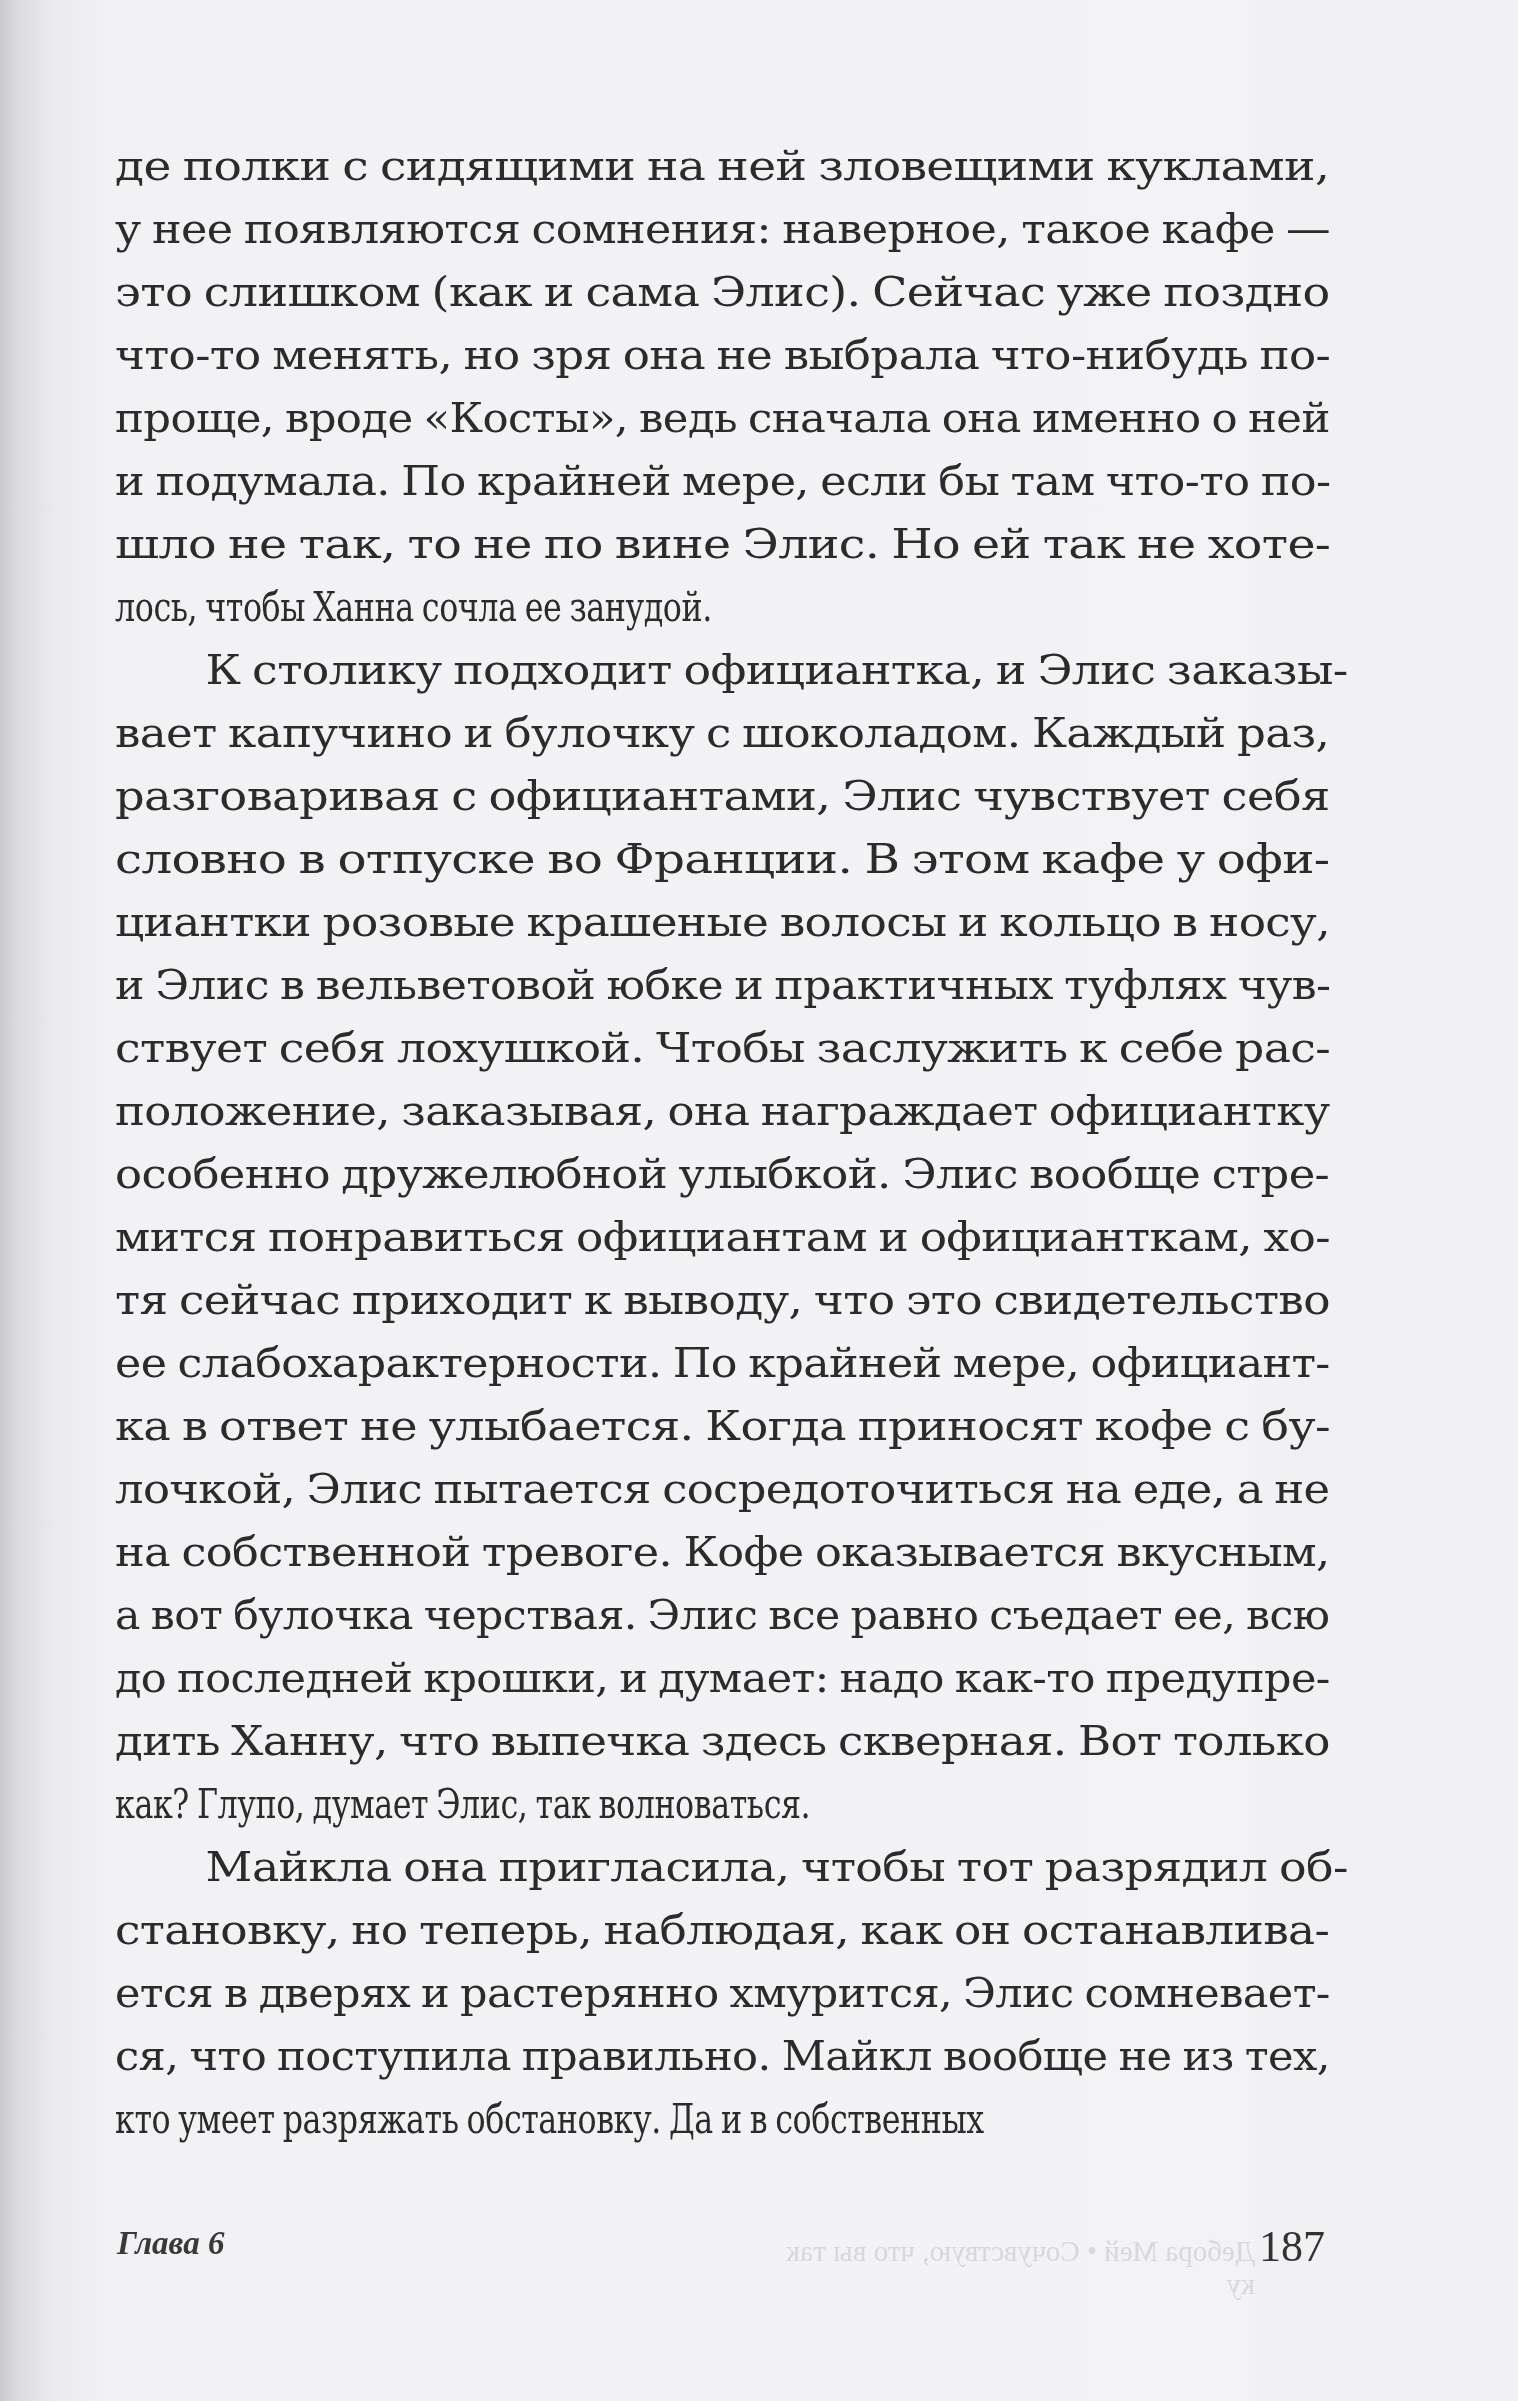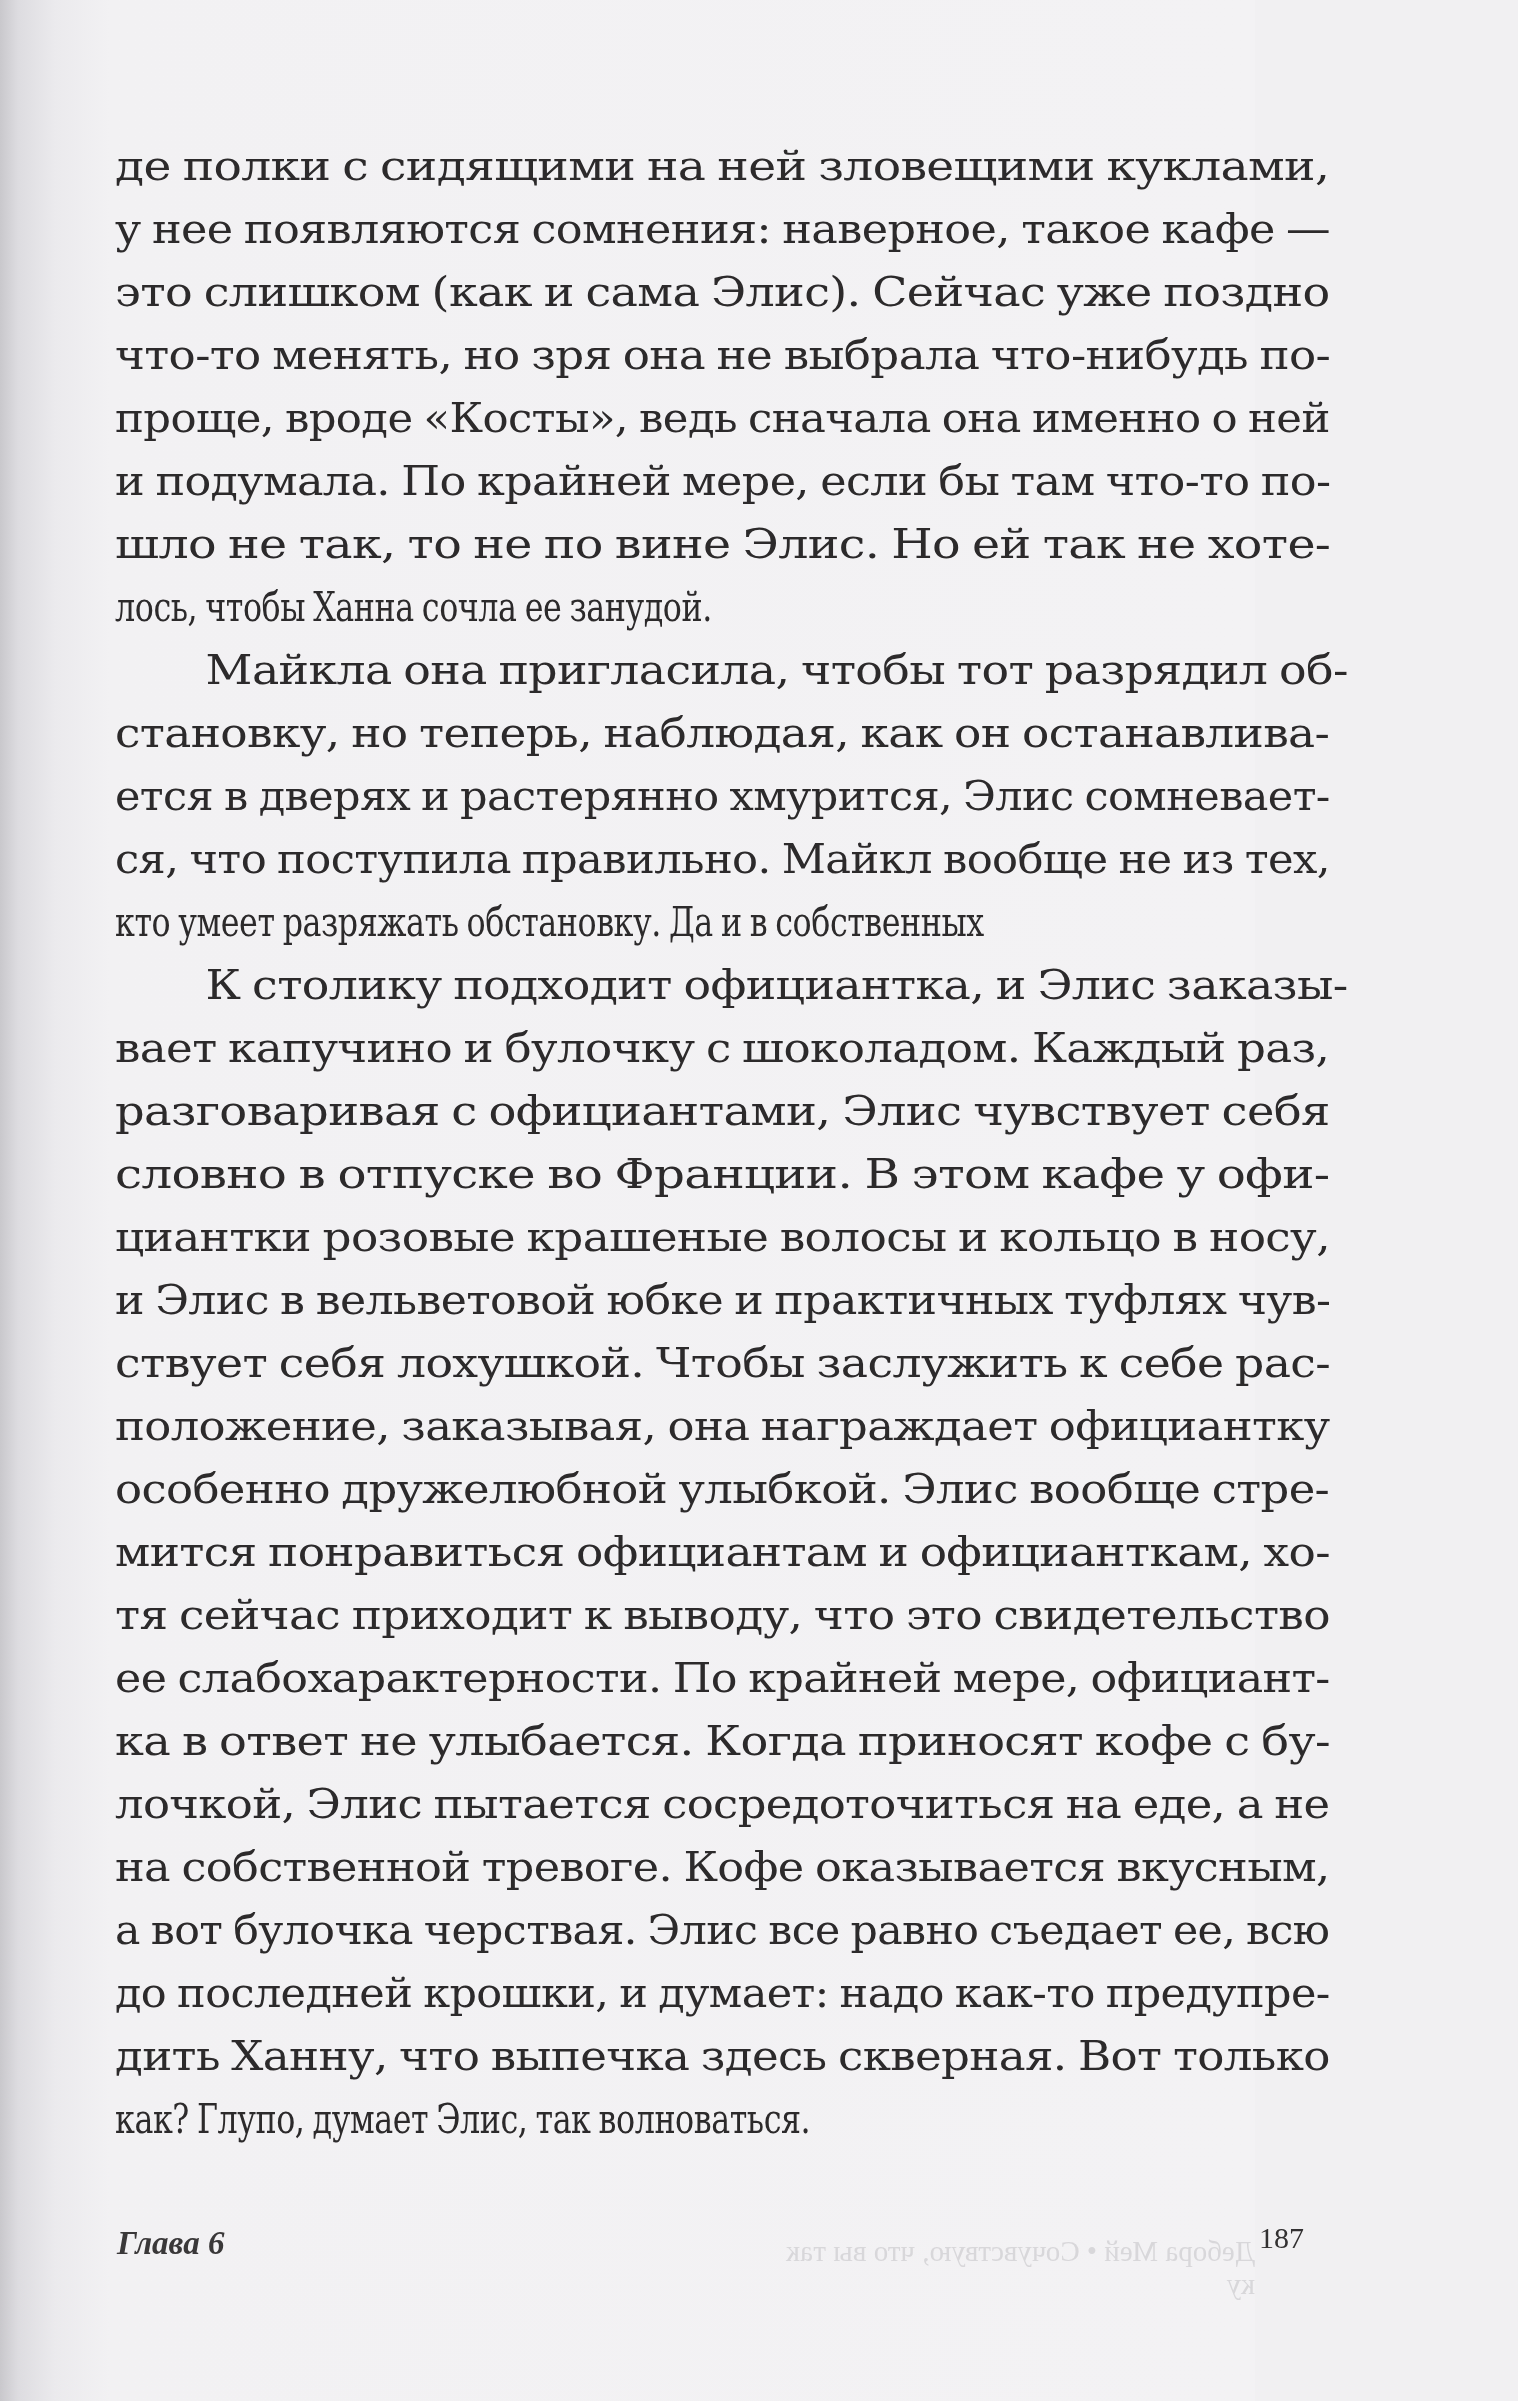--- a/index.html
+++ b/index.html
@@ -53,21 +53,21 @@
       font-style: italic;
       font-size: 33px;
       color: #3a3839;
       font-family: "Liberation Serif", serif;
       font-weight: bold;
     }
     .footer-page {
       position: absolute;
       left: 1259px;
       top: 2221px;
-      font-size: 30px;
+      font-size: 44px;
       color: #333132;
       font-family: "Liberation Serif", serif;
     }
     .bleed {
       position: absolute;
       left: 766px;
       top: 2235px;
       font-size: 29px;
       color: #d8d7da;
       transform: scaleX(-1);
@@ -83,46 +83,46 @@
         <div class="line" style="display: block; width: 949px; text-align: left; text-align-last: left; transform: scaleX(1.2788);">де полки с сидящими на ней зловещими куклами,</div>
         <div class="line" style="display: block; width: 1005px; text-align: left; text-align-last: left; transform: scaleX(1.2069);">у нее появляются сомнения: наверное, такое кафе —</div>
         <div class="line" style="display: block; width: 973px; text-align: left; text-align-last: left; transform: scaleX(1.2465);">это слишком (как и сама Элис). Сейчас уже поздно</div>
         <div class="line" style="display: block; width: 991px; text-align: left; text-align-last: left; transform: scaleX(1.2236);">что-то менять, но зря она не выбрала что-нибудь по-</div>
         <div class="line" style="display: block; width: 1032px; text-align: left; text-align-last: left; transform: scaleX(1.1749);">проще, вроде «Косты», ведь сначала она именно о ней</div>
         <div class="line" style="display: block; width: 1006px; text-align: left; text-align-last: left; transform: scaleX(1.2058);">и подумала. По крайней мере, если бы там что-то по-</div>
         <div class="line" style="display: block; width: 942px; text-align: left; text-align-last: left; transform: scaleX(1.2875);">шло не так, то не по вине Элис. Но ей так не хоте-</div>
         <div class="line last" style="display: block; width: 693px; text-align: left; text-align-last: left; transform: scaleX(0.86);">лось, чтобы Ханна сочла ее занудой.</div>
       </div>
       <div>
-        <div class="line indent" style="display: block; width: 991px; text-align: left; text-align-last: left; transform: scaleX(1.2413);">Майкла она пригласила, чтобы тот разрядил об-</div>
-        <div class="line" style="display: block; width: 986px; text-align: left; text-align-last: left; transform: scaleX(1.2303);">становку, но теперь, наблюдая, как он останавлива-</div>
-        <div class="line" style="display: block; width: 1041px; text-align: left; text-align-last: left; transform: scaleX(1.1656);">ется в дверях и растерянно хмурится, Элис сомневает-</div>
-        <div class="line" style="display: block; width: 1036px; text-align: left; text-align-last: left; transform: scaleX(1.1708);">ся, что поступила правильно. Майкл вообще не из тех,</div>
-        <div class="line last" style="display: block; width: 1009px; text-align: left; text-align-last: left; transform: scaleX(0.86);">кто умеет разряжать обстановку. Да и в собственных</div>
-      </div>
-      <div>
         <div class="line indent" style="display: block; width: 991px; text-align: left; text-align-last: left; transform: scaleX(1.2413);">К столику подходит официантка, и Элис заказы-</div>
         <div class="line" style="display: block; width: 991px; text-align: left; text-align-last: left; transform: scaleX(1.2236);">вает капучино и булочку с шоколадом. Каждый раз,</div>
         <div class="line" style="display: block; width: 965px; text-align: left; text-align-last: left; transform: scaleX(1.2571);">разговаривая с официантами, Элис чувствует себя</div>
         <div class="line" style="display: block; width: 927px; text-align: left; text-align-last: left; transform: scaleX(1.3091);">словно в отпуске во Франции. В этом кафе у офи-</div>
         <div class="line" style="display: block; width: 987px; text-align: left; text-align-last: left; transform: scaleX(1.2292);">циантки розовые крашеные волосы и кольцо в носу,</div>
         <div class="line" style="display: block; width: 1012px; text-align: left; text-align-last: left; transform: scaleX(1.1982);">и Элис в вельветовой юбке и практичных туфлях чув-</div>
         <div class="line" style="display: block; width: 979px; text-align: left; text-align-last: left; transform: scaleX(1.2395);">ствует себя лохушкой. Чтобы заслужить к себе рас-</div>
         <div class="line" style="display: block; width: 997px; text-align: left; text-align-last: left; transform: scaleX(1.2168);">положение, заказывая, она награждает официантку</div>
         <div class="line" style="display: block; width: 996px; text-align: left; text-align-last: left; transform: scaleX(1.2179);">особенно дружелюбной улыбкой. Элис вообще стре-</div>
         <div class="line" style="display: block; width: 987px; text-align: left; text-align-last: left; transform: scaleX(1.2292);">мится понравиться официантам и официанткам, хо-</div>
         <div class="line" style="display: block; width: 987px; text-align: left; text-align-last: left; transform: scaleX(1.2292);">тя сейчас приходит к выводу, что это свидетельство</div>
         <div class="line" style="display: block; width: 1009px; text-align: left; text-align-last: left; transform: scaleX(1.2025);">ее слабохарактерности. По крайней мере, официант-</div>
         <div class="line" style="display: block; width: 969px; text-align: left; text-align-last: left; transform: scaleX(1.2524);">ка в ответ не улыбается. Когда приносят кофе с бу-</div>
         <div class="line" style="display: block; width: 997px; text-align: left; text-align-last: left; transform: scaleX(1.2168);">лочкой, Элис пытается сосредоточиться на еде, а не</div>
         <div class="line" style="display: block; width: 1004px; text-align: left; text-align-last: left; transform: scaleX(1.208);">на собственной тревоге. Кофе оказывается вкусным,</div>
         <div class="line" style="display: block; width: 1049px; text-align: left; text-align-last: left; transform: scaleX(1.1565);">а вот булочка черствая. Элис все равно съедает ее, всю</div>
         <div class="line" style="display: block; width: 1042px; text-align: left; text-align-last: left; transform: scaleX(1.1646);">до последней крошки, и думает: надо как-то предупре-</div>
         <div class="line" style="display: block; width: 992px; text-align: left; text-align-last: left; transform: scaleX(1.2224);">дить Ханну, что выпечка здесь скверная. Вот только</div>
         <div class="line last" style="display: block; width: 807px; text-align: left; text-align-last: left; transform: scaleX(0.86);">как? Глупо, думает Элис, так волноваться.</div>
       </div>
+      <div>
+        <div class="line indent" style="display: block; width: 991px; text-align: left; text-align-last: left; transform: scaleX(1.2413);">Майкла она пригласила, чтобы тот разрядил об-</div>
+        <div class="line" style="display: block; width: 986px; text-align: left; text-align-last: left; transform: scaleX(1.2303);">становку, но теперь, наблюдая, как он останавлива-</div>
+        <div class="line" style="display: block; width: 1041px; text-align: left; text-align-last: left; transform: scaleX(1.1656);">ется в дверях и растерянно хмурится, Элис сомневает-</div>
+        <div class="line" style="display: block; width: 1036px; text-align: left; text-align-last: left; transform: scaleX(1.1708);">ся, что поступила правильно. Майкл вообще не из тех,</div>
+        <div class="line last" style="display: block; width: 1009px; text-align: left; text-align-last: left; transform: scaleX(0.86);">кто умеет разряжать обстановку. Да и в собственных</div>
+      </div>
     </div>
 
   <div class="bleed">Дебора Мей • Сочувствую, что вы так ку</div>
   <div class="footer-chapter">Глава 6</div>
   <div class="footer-page">187</div>
 </div>
 
 
 </body></html>

